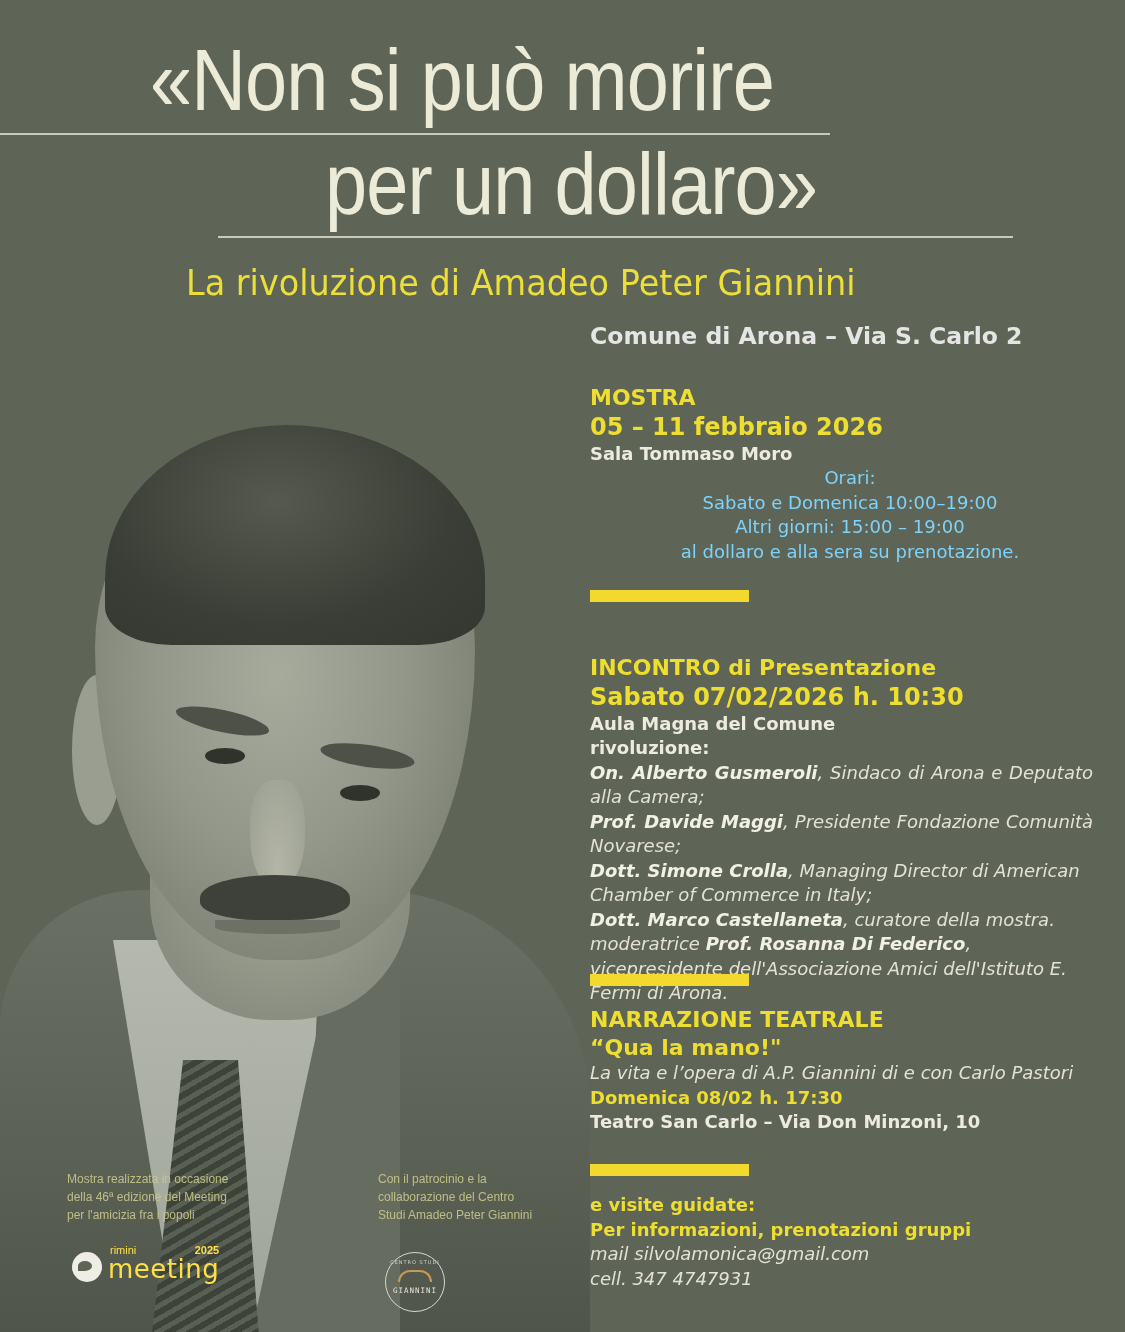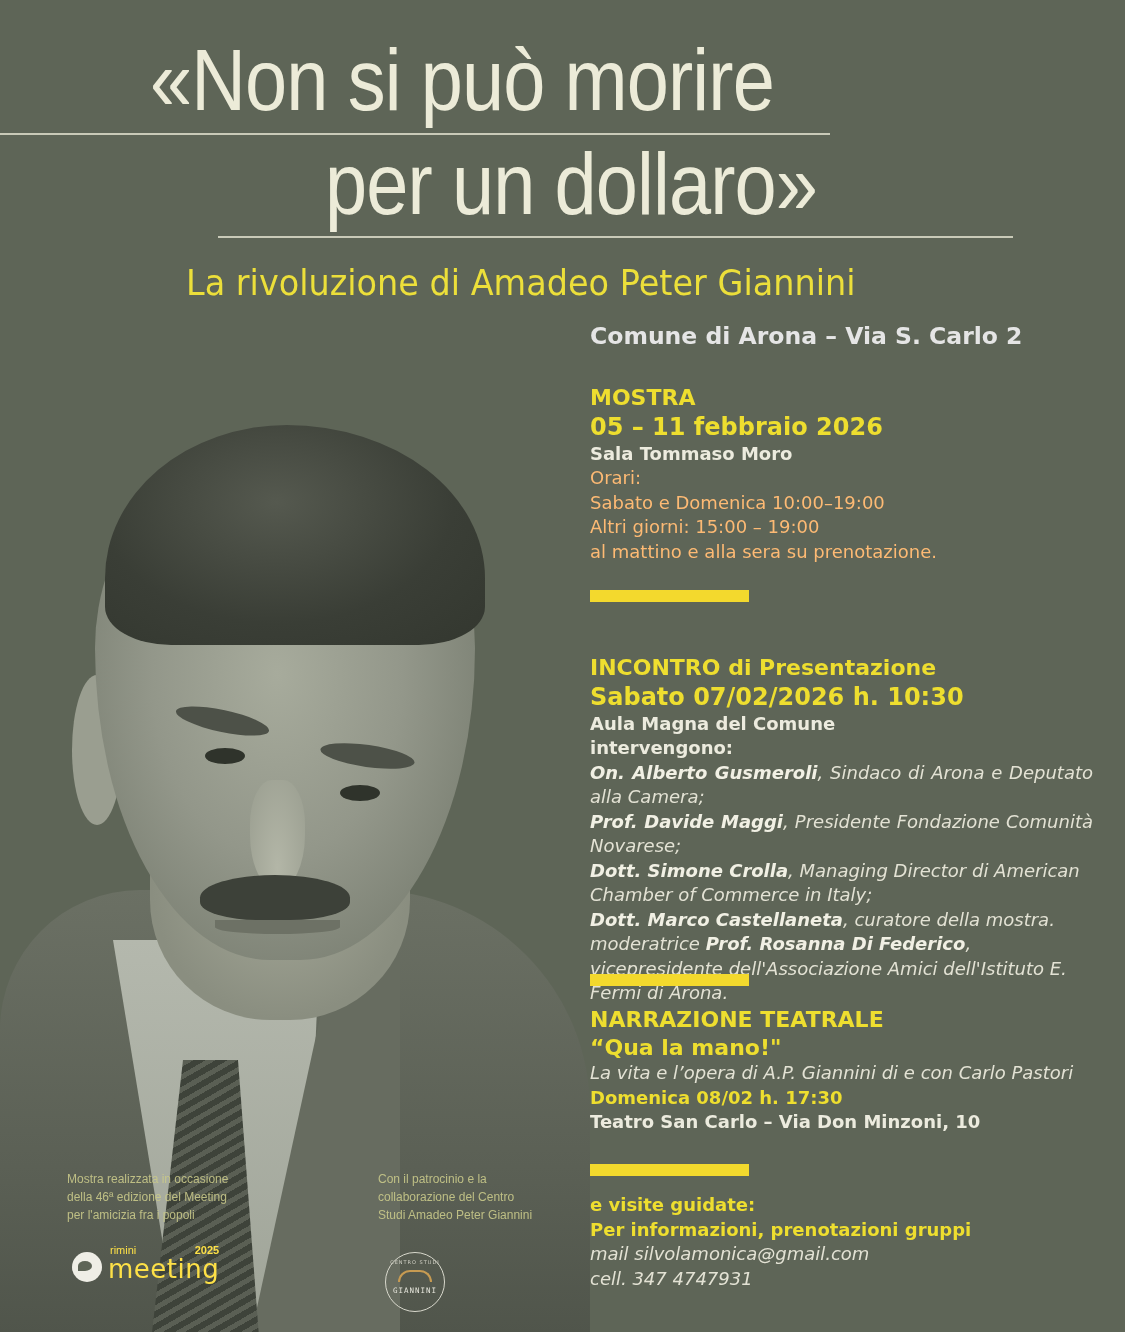--- a/index.html
+++ b/index.html
@@ -76,21 +76,21 @@
     position: absolute; left: 186px; top: 262px;
     font-family: "DejaVu Sans", sans-serif; font-size: 36px; color: #ecdf3a;
     white-space: nowrap; transform: scaleX(0.93); transform-origin: left top;
   }
 
   
   .col { position: absolute; left: 590px; width: 520px; }
   .venue { top: 322px; font-family: "DejaVu Sans", sans-serif; font-weight: bold; font-size: 23.5px; color: #e5e5e5; white-space: nowrap; }
   .y-head { font-family: "DejaVu Sans", sans-serif; font-weight: bold; color: #eede2f; white-space: nowrap; line-height: 1.25; }
   .w-bold { font-family: "DejaVu Sans", sans-serif; font-weight: bold; color: #ecebde; font-size: 18px; line-height: 24.5px; white-space: nowrap; }
-  .w-reg { font-family: "DejaVu Sans", sans-serif; color: #fdba74; font-size: 18px; line-height: 24.5px; white-space: nowrap; }
+  .w-reg { font-family: "DejaVu Sans", sans-serif; color: #7dd3fc; font-size: 18px; line-height: 24.5px; white-space: nowrap; text-align: center; }
   .ital { font-family: "DejaVu Sans", sans-serif; font-style: italic; color: #e3e2d4; font-size: 18px; line-height: 24.5px; }
   .ital b { font-style: italic; font-weight: bold; color: #f1f0e4; }
   .bar { position: absolute; left: 590px; width: 159px; height: 12px; background: #f3d92d; }
 
   .sec-mostra { top: 384px; }
   .sec-incontro { top: 622px; margin-top: 32px; }
   .sec-teatro { top: 1006px; }
   .sec-info { top: 1193px; }
 
   .h22 { font-size: 22px; }
@@ -152,29 +152,29 @@
 
   <div class="col venue">Comune di Arona – Via S. Carlo 2</div>
 
   <div class="col sec-mostra">
     <div class="y-head h22">MOSTRA</div>
     <div class="y-head h24">05 – 11 febbraio 2026</div>
     <div class="w-bold">Sala Tommaso Moro</div>
     <div class="w-reg">Orari:</div>
     <div class="w-reg">Sabato e Domenica 10:00–19:00</div>
     <div class="w-reg">Altri giorni: 15:00 – 19:00</div>
-    <div class="w-reg">al mattino e alla sera su prenotazione.</div>
+    <div class="w-reg">al dollaro e alla sera su prenotazione.</div>
   </div>
   <div class="bar" style="top:590px"></div>
 
   <div class="col sec-incontro">
     <div class="y-head h22">INCONTRO di Presentazione</div>
     <div class="y-head h24">Sabato 07/02/2026 h. 10:30</div>
     <div class="w-bold">Aula Magna del Comune</div>
-    <div class="w-bold">intervengono:</div>
+    <div class="w-bold">rivoluzione:</div>
     <div class="ital just"><b>On. Alberto Gusmeroli</b><span>, Sindaco di Arona e Deputato alla Camera;</span></div>
     <div class="ital just"><b>Prof. Davide Maggi</b><span>, Presidente Fondazione Comunità Novarese;</span></div>
     <div class="ital" style="width:503px"><b>Dott. Simone Crolla</b><span>, Managing Director di American Chamber of Commerce in Italy;</span></div>
     <div class="ital" style="white-space:nowrap"><b>Dott. Marco Castellaneta</b><span>, curatore della mostra.</span></div>
     <div class="ital" style="width:503px"><span>moderatrice </span><b>Prof. Rosanna Di Federico</b><span>, vicepresidente dell'Associazione Amici dell'Istituto E. Fermi di Arona.</span></div>
   </div>
   <div class="bar" style="top:974px"></div>
 
   <div class="col sec-teatro">
     <div class="y-head h22">NARRAZIONE TEATRALE</div>

